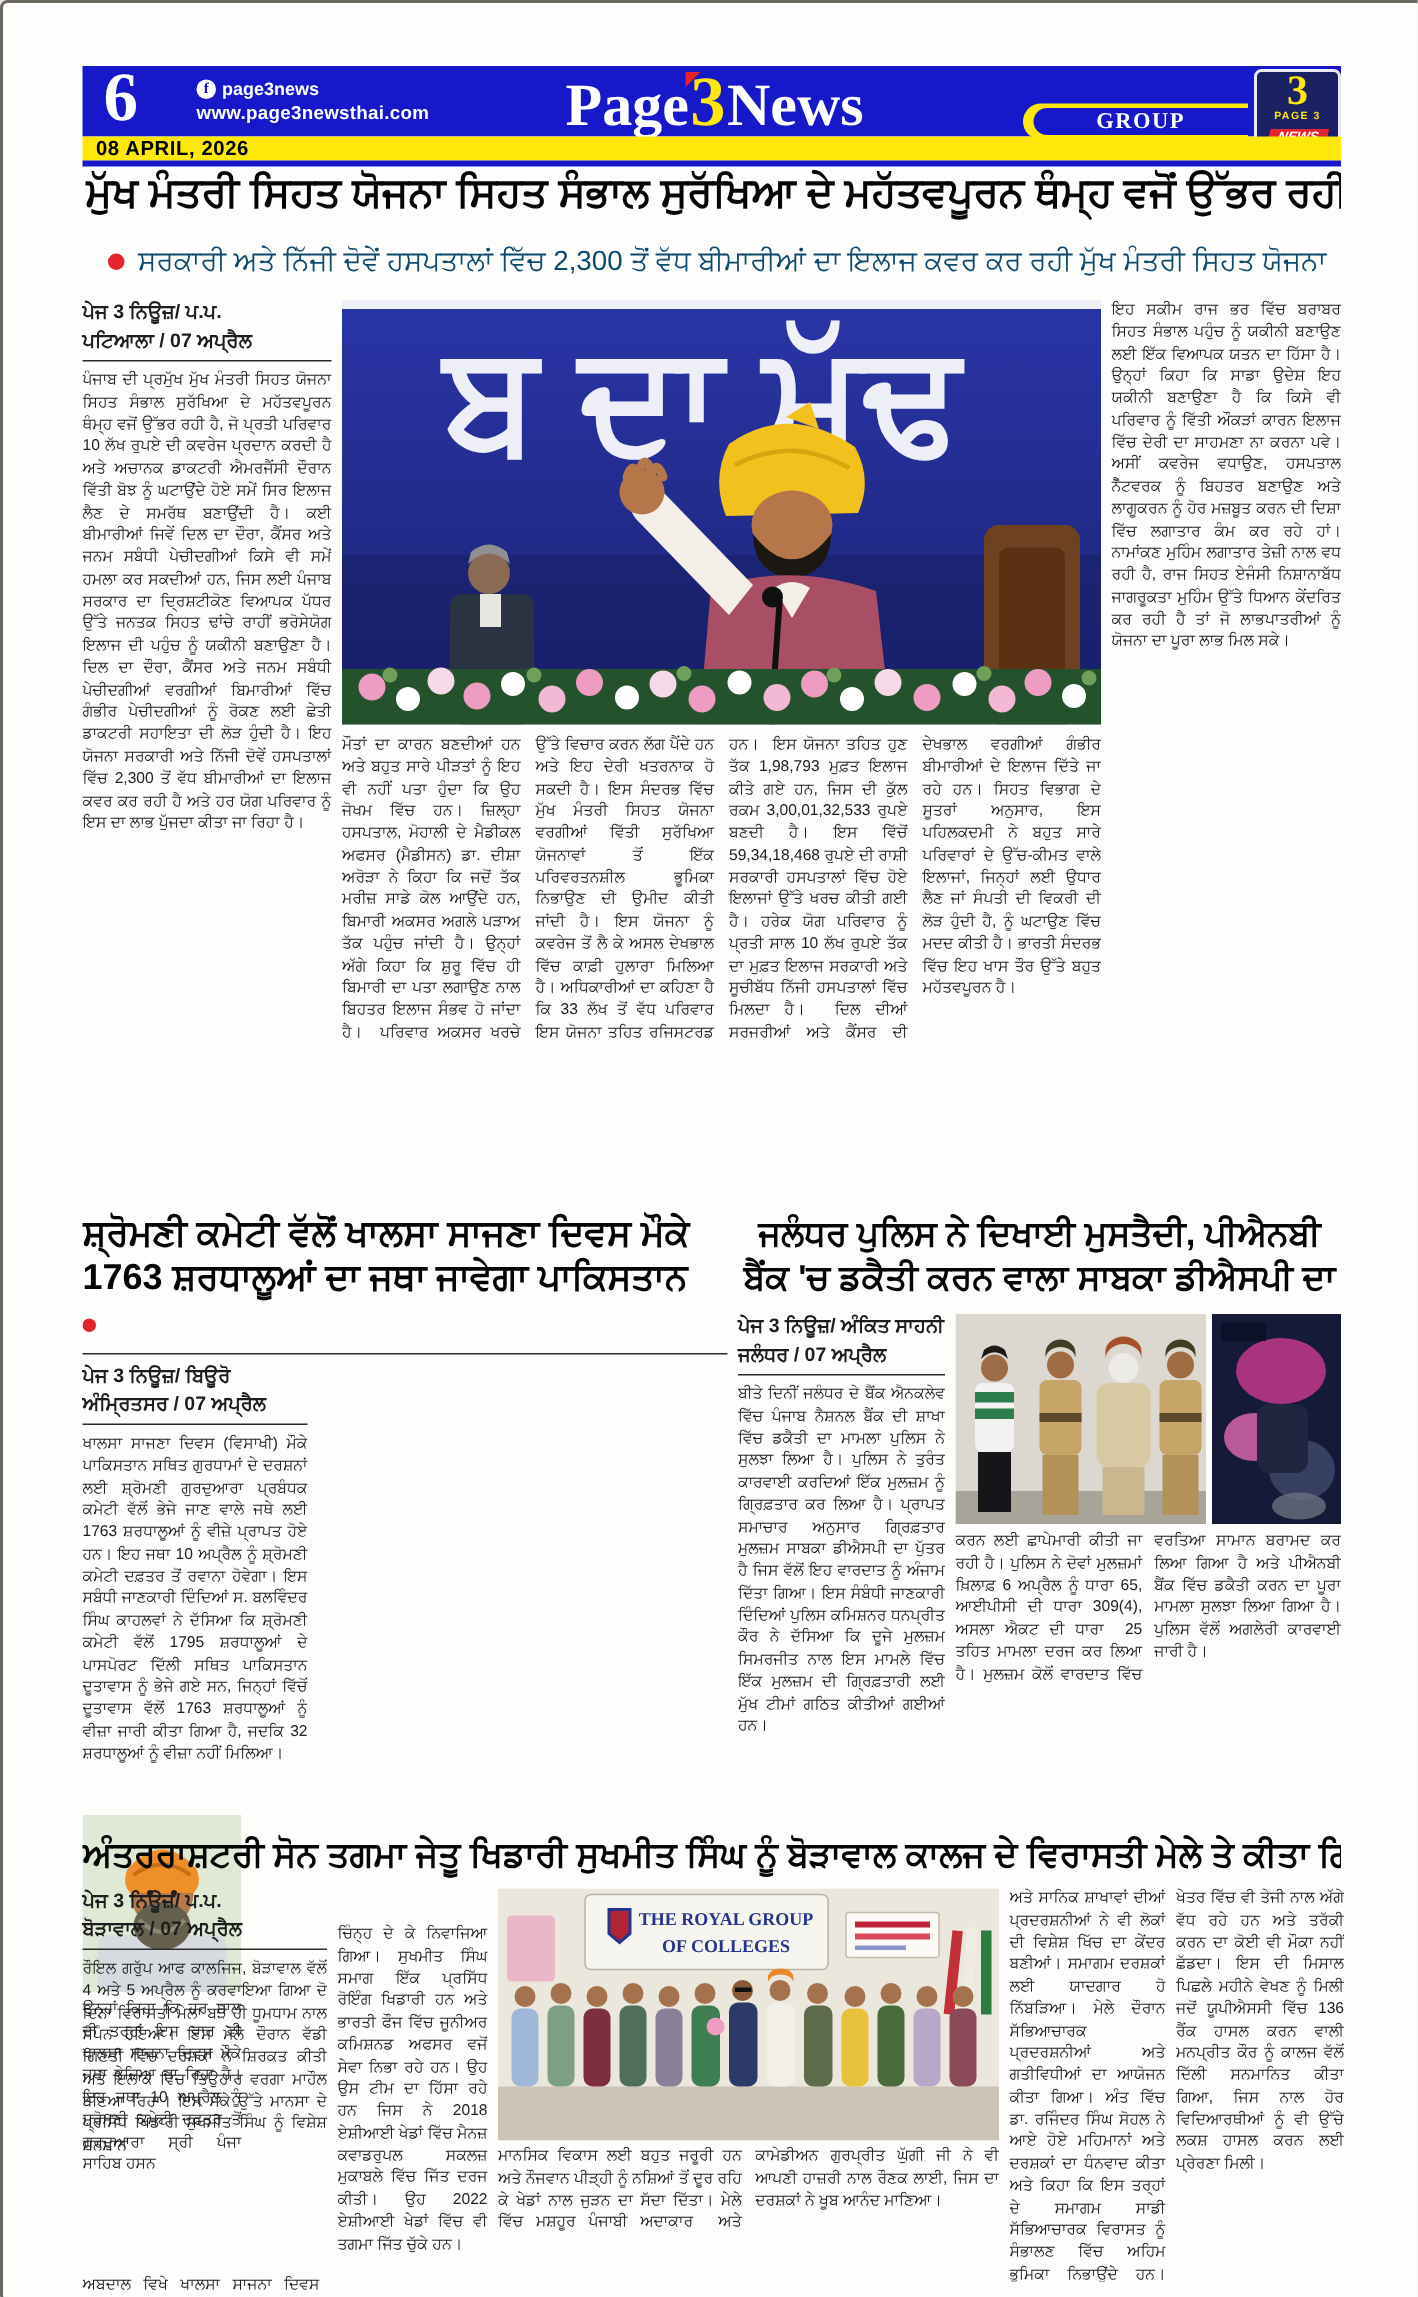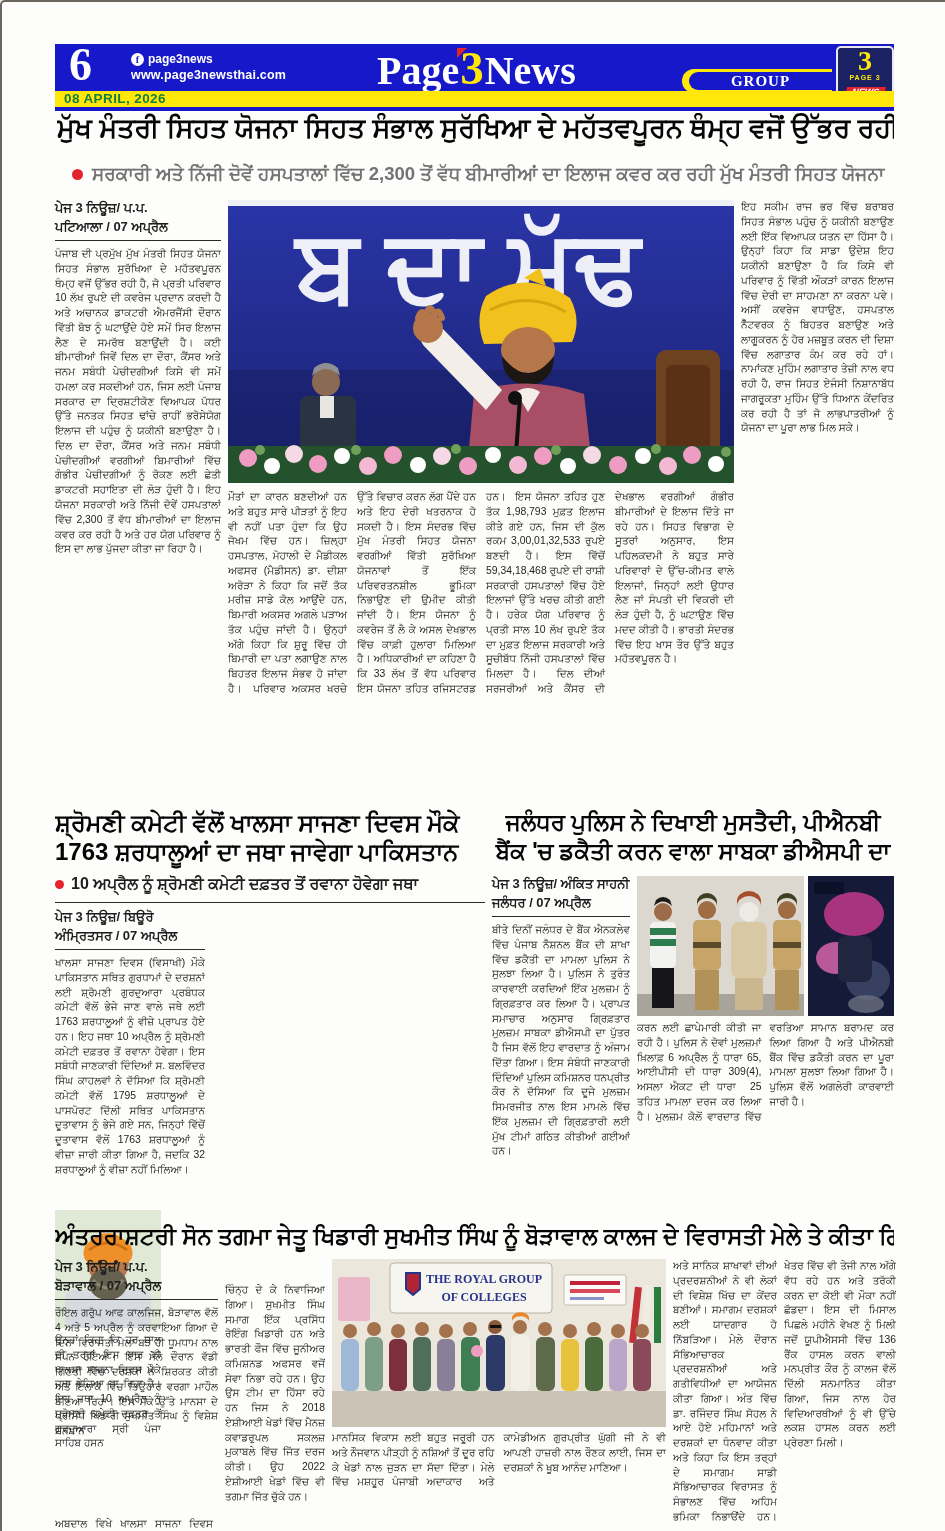--- a/index.html
+++ b/index.html
@@ -24,27 +24,27 @@
   .worldband .inner{position:absolute;left:7px;top:3px;right:0;bottom:3px;background:#1718c9;border-radius:9px 0 0 9px;
              color:#fff;font-family:"Liberation Serif",serif;font-weight:bold;font-size:15px;
              text-align:center;line-height:18px;letter-spacing:1px;}
   .logobox{position:absolute;right:0px;top:2px;width:58px;height:58px;background:#1b2263;
            border:2px solid #e9e9f4;border-radius:5px;box-sizing:border-box;text-align:center;overflow:hidden;}
   .logobox .n3{color:#ffe70a;font-family:"Liberation Serif",serif;font-weight:bold;font-size:28px;line-height:26px;display:block;}
   .logobox .p3{color:#ffe70a;font-size:7px;font-weight:bold;letter-spacing:1px;display:block;}
   .logobox .nw{display:inline-block;background:#e5232e;color:#fff;font-style:italic;font-weight:bold;
            font-size:9px;padding:0 6px;transform:skewX(-12deg);margin-top:2px;}
   .datebar{position:absolute;left:53px;top:89px;width:839px;height:16px;background:#ffe70a;}
-  .datebar span{position:absolute;left:9px;top:0;font-size:13.5px;font-weight:bold;color:#15803d;letter-spacing:.4px;}
+  .datebar span{position:absolute;left:9px;top:0;font-size:13.5px;font-weight:bold;color:#000000;letter-spacing:.4px;}
   .bluerule{position:absolute;left:53px;top:105px;width:839px;height:4px;background:#1718c9;}
   
   .h1main{position:absolute;left:55px;top:111px;width:837px;height:42px;overflow:hidden;white-space:nowrap;
           font-size:27px;font-weight:800;color:#050505;}
   .subrow{position:absolute;left:70px;top:161px;width:822px;height:28px;overflow:hidden;white-space:nowrap;
-          font-size:18.5px;font-weight:bold;color:#737373;}
+          font-size:18.5px;font-weight:normal;color:#0c4a6e;}
   .dot{display:inline-block;width:11px;height:11px;border-radius:50%;background:#e5232e;margin-right:9px;}
   
   .byline{font-size:13px;font-weight:bold;}
   .dateline{font-size:13px;font-weight:bold;margin-top:3px;}
   .bhr{border:0;border-top:1.5px solid #2a2a2a;margin:5px 0 6px 0;}
   .btxt{font-size:10.4px;line-height:1.42;text-align:justify;overflow:hidden;}
   
   .a1{position:absolute;left:53px;top:198px;width:839px;height:604px;display:flex;gap:7px;}
   .a1 .cL{width:166px;flex:none;}
   .a1 .cL .btxt{height:540px;}
@@ -197,21 +197,21 @@
         <span>ਦਿਲ ਦੀਆਂ ਸਰਜਰੀਆਂ ਅਤੇ ਕੈਂਸਰ ਦੀ ਦੇਖਭਾਲ ਵਰਗੀਆਂ ਗੰਭੀਰ ਬੀਮਾਰੀਆਂ ਦੇ ਇਲਾਜ ਦਿੱਤੇ ਜਾ ਰਹੇ ਹਨ। ਸਿਹਤ ਵਿਭਾਗ ਦੇ ਸੂਤਰਾਂ ਅਨੁਸਾਰ, ਇਸ ਪਹਿਲਕਦਮੀ ਨੇ ਬਹੁਤ ਸਾਰੇ ਪਰਿਵਾਰਾਂ ਦੇ ਉੱਚ-ਕੀਮਤ ਵਾਲੇ ਇਲਾਜਾਂ, ਜਿਨ੍ਹਾਂ ਲਈ ਉਧਾਰ ਲੈਣ ਜਾਂ ਸੰਪਤੀ ਦੀ ਵਿਕਰੀ ਦੀ ਲੋੜ ਹੁੰਦੀ ਹੈ, ਨੂੰ ਘਟਾਉਣ ਵਿੱਚ ਮਦਦ ਕੀਤੀ ਹੈ। ਭਾਰਤੀ ਸੰਦਰਭ ਵਿੱਚ ਇਹ ਖਾਸ ਤੌਰ ਉੱਤੇ ਬਹੁਤ ਮਹੱਤਵਪੂਰਨ ਹੈ।</span>
       </div>
     </div>
     <div class="cR">
       <div class="btxt">ਇਹ ਸਕੀਮ ਰਾਜ ਭਰ ਵਿੱਚ ਬਰਾਬਰ ਸਿਹਤ ਸੰਭਾਲ ਪਹੁੰਚ ਨੂੰ ਯਕੀਨੀ ਬਣਾਉਣ ਲਈ ਇੱਕ ਵਿਆਪਕ ਯਤਨ ਦਾ ਹਿੱਸਾ ਹੈ। ਉਨ੍ਹਾਂ ਕਿਹਾ ਕਿ ਸਾਡਾ ਉਦੇਸ਼ ਇਹ ਯਕੀਨੀ ਬਣਾਉਣਾ ਹੈ ਕਿ ਕਿਸੇ ਵੀ ਪਰਿਵਾਰ ਨੂੰ ਵਿੱਤੀ ਔਕੜਾਂ ਕਾਰਨ ਇਲਾਜ ਵਿੱਚ ਦੇਰੀ ਦਾ ਸਾਹਮਣਾ ਨਾ ਕਰਨਾ ਪਵੇ। ਅਸੀਂ ਕਵਰੇਜ ਵਧਾਉਣ, ਹਸਪਤਾਲ ਨੈੱਟਵਰਕ ਨੂੰ ਬਿਹਤਰ ਬਣਾਉਣ ਅਤੇ ਲਾਗੂਕਰਨ ਨੂੰ ਹੋਰ ਮਜ਼ਬੂਤ ਕਰਨ ਦੀ ਦਿਸ਼ਾ ਵਿੱਚ ਲਗਾਤਾਰ ਕੰਮ ਕਰ ਰਹੇ ਹਾਂ। ਨਾਮਾਂਕਣ ਮੁਹਿੰਮ ਲਗਾਤਾਰ ਤੇਜ਼ੀ ਨਾਲ ਵਧ ਰਹੀ ਹੈ, ਰਾਜ ਸਿਹਤ ਏਜੰਸੀ ਨਿਸ਼ਾਨਾਬੱਧ ਜਾਗਰੂਕਤਾ ਮੁਹਿੰਮ ਉੱਤੇ ਧਿਆਨ ਕੇਂਦਰਿਤ ਕਰ ਰਹੀ ਹੈ ਤਾਂ ਜੋ ਲਾਭਪਾਤਰੀਆਂ ਨੂੰ ਯੋਜਨਾ ਦਾ ਪੂਰਾ ਲਾਭ ਮਿਲ ਸਕੇ।</div>
     </div>
   </div>
 
   <div class="a2">
     <div class="hh">ਸ਼੍ਰੋਮਣੀ ਕਮੇਟੀ ਵੱਲੋਂ ਖਾਲਸਾ ਸਾਜਣਾ ਦਿਵਸ ਮੌਕੇ 1763 ਸ਼ਰਧਾਲੂਆਂ ਦਾ ਜਥਾ ਜਾਵੇਗਾ ਪਾਕਿਸਤਾਨ</div>
-    <div class="sub"><span class="dot" style="width:9px;height:9px;margin-right:7px;"></span><span>10 ਅਪ੍ਰੈਲ ਨੂੰ ਸ਼੍ਰੋਮਣੀ ਕਮੇਟੀ ਦਫ਼ਤਰ ਤੋਂ ਰਵਾਨਾ ਹੋਵੇਗਾ ਜਥਾ</span></div>
+    <div class="sub"><span class="dot" style="width:9px;height:9px;margin-right:7px;"></span></div>
     <hr class="bhr">
     <div class="cols">
       <div class="c1">
         <div class="byline">ਪੇਜ 3 ਨਿਊਜ਼/ ਬਿਊਰੋ</div>
         <div class="dateline">ਅੰਮ੍ਰਿਤਸਰ / 07 ਅਪ੍ਰੈਲ</div>
         <hr class="bhr">
         <div class="btxt">ਖਾਲਸਾ ਸਾਜਣਾ ਦਿਵਸ (ਵਿਸਾਖੀ) ਮੌਕੇ ਪਾਕਿਸਤਾਨ ਸਥਿਤ ਗੁਰਧਾਮਾਂ ਦੇ ਦਰਸ਼ਨਾਂ ਲਈ ਸ਼੍ਰੋਮਣੀ ਗੁਰਦੁਆਰਾ ਪ੍ਰਬੰਧਕ ਕਮੇਟੀ ਵੱਲੋਂ ਭੇਜੇ ਜਾਣ ਵਾਲੇ ਜਥੇ ਲਈ 1763 ਸ਼ਰਧਾਲੂਆਂ ਨੂੰ ਵੀਜ਼ੇ ਪ੍ਰਾਪਤ ਹੋਏ ਹਨ। ਇਹ ਜਥਾ 10 ਅਪ੍ਰੈਲ ਨੂੰ ਸ਼੍ਰੋਮਣੀ ਕਮੇਟੀ ਦਫ਼ਤਰ ਤੋਂ ਰਵਾਨਾ ਹੋਵੇਗਾ। ਇਸ ਸਬੰਧੀ ਜਾਣਕਾਰੀ ਦਿੰਦਿਆਂ ਸ. ਬਲਵਿੰਦਰ ਸਿੰਘ ਕਾਹਲਵਾਂ ਨੇ ਦੱਸਿਆ ਕਿ ਸ਼੍ਰੋਮਣੀ ਕਮੇਟੀ ਵੱਲੋਂ 1795 ਸ਼ਰਧਾਲੂਆਂ ਦੇ ਪਾਸਪੋਰਟ ਦਿੱਲੀ ਸਥਿਤ ਪਾਕਿਸਤਾਨ ਦੂਤਾਵਾਸ ਨੂੰ ਭੇਜੇ ਗਏ ਸਨ, ਜਿਨ੍ਹਾਂ ਵਿੱਚੋਂ ਦੂਤਾਵਾਸ ਵੱਲੋਂ 1763 ਸ਼ਰਧਾਲੂਆਂ ਨੂੰ ਵੀਜ਼ਾ ਜਾਰੀ ਕੀਤਾ ਗਿਆ ਹੈ, ਜਦਕਿ 32 ਸ਼ਰਧਾਲੂਆਂ ਨੂੰ ਵੀਜ਼ਾ ਨਹੀਂ ਮਿਲਿਆ।</div>
       </div>
       <div class="c2">
         <svg width="106" height="118" viewBox="0 0 106 118">

